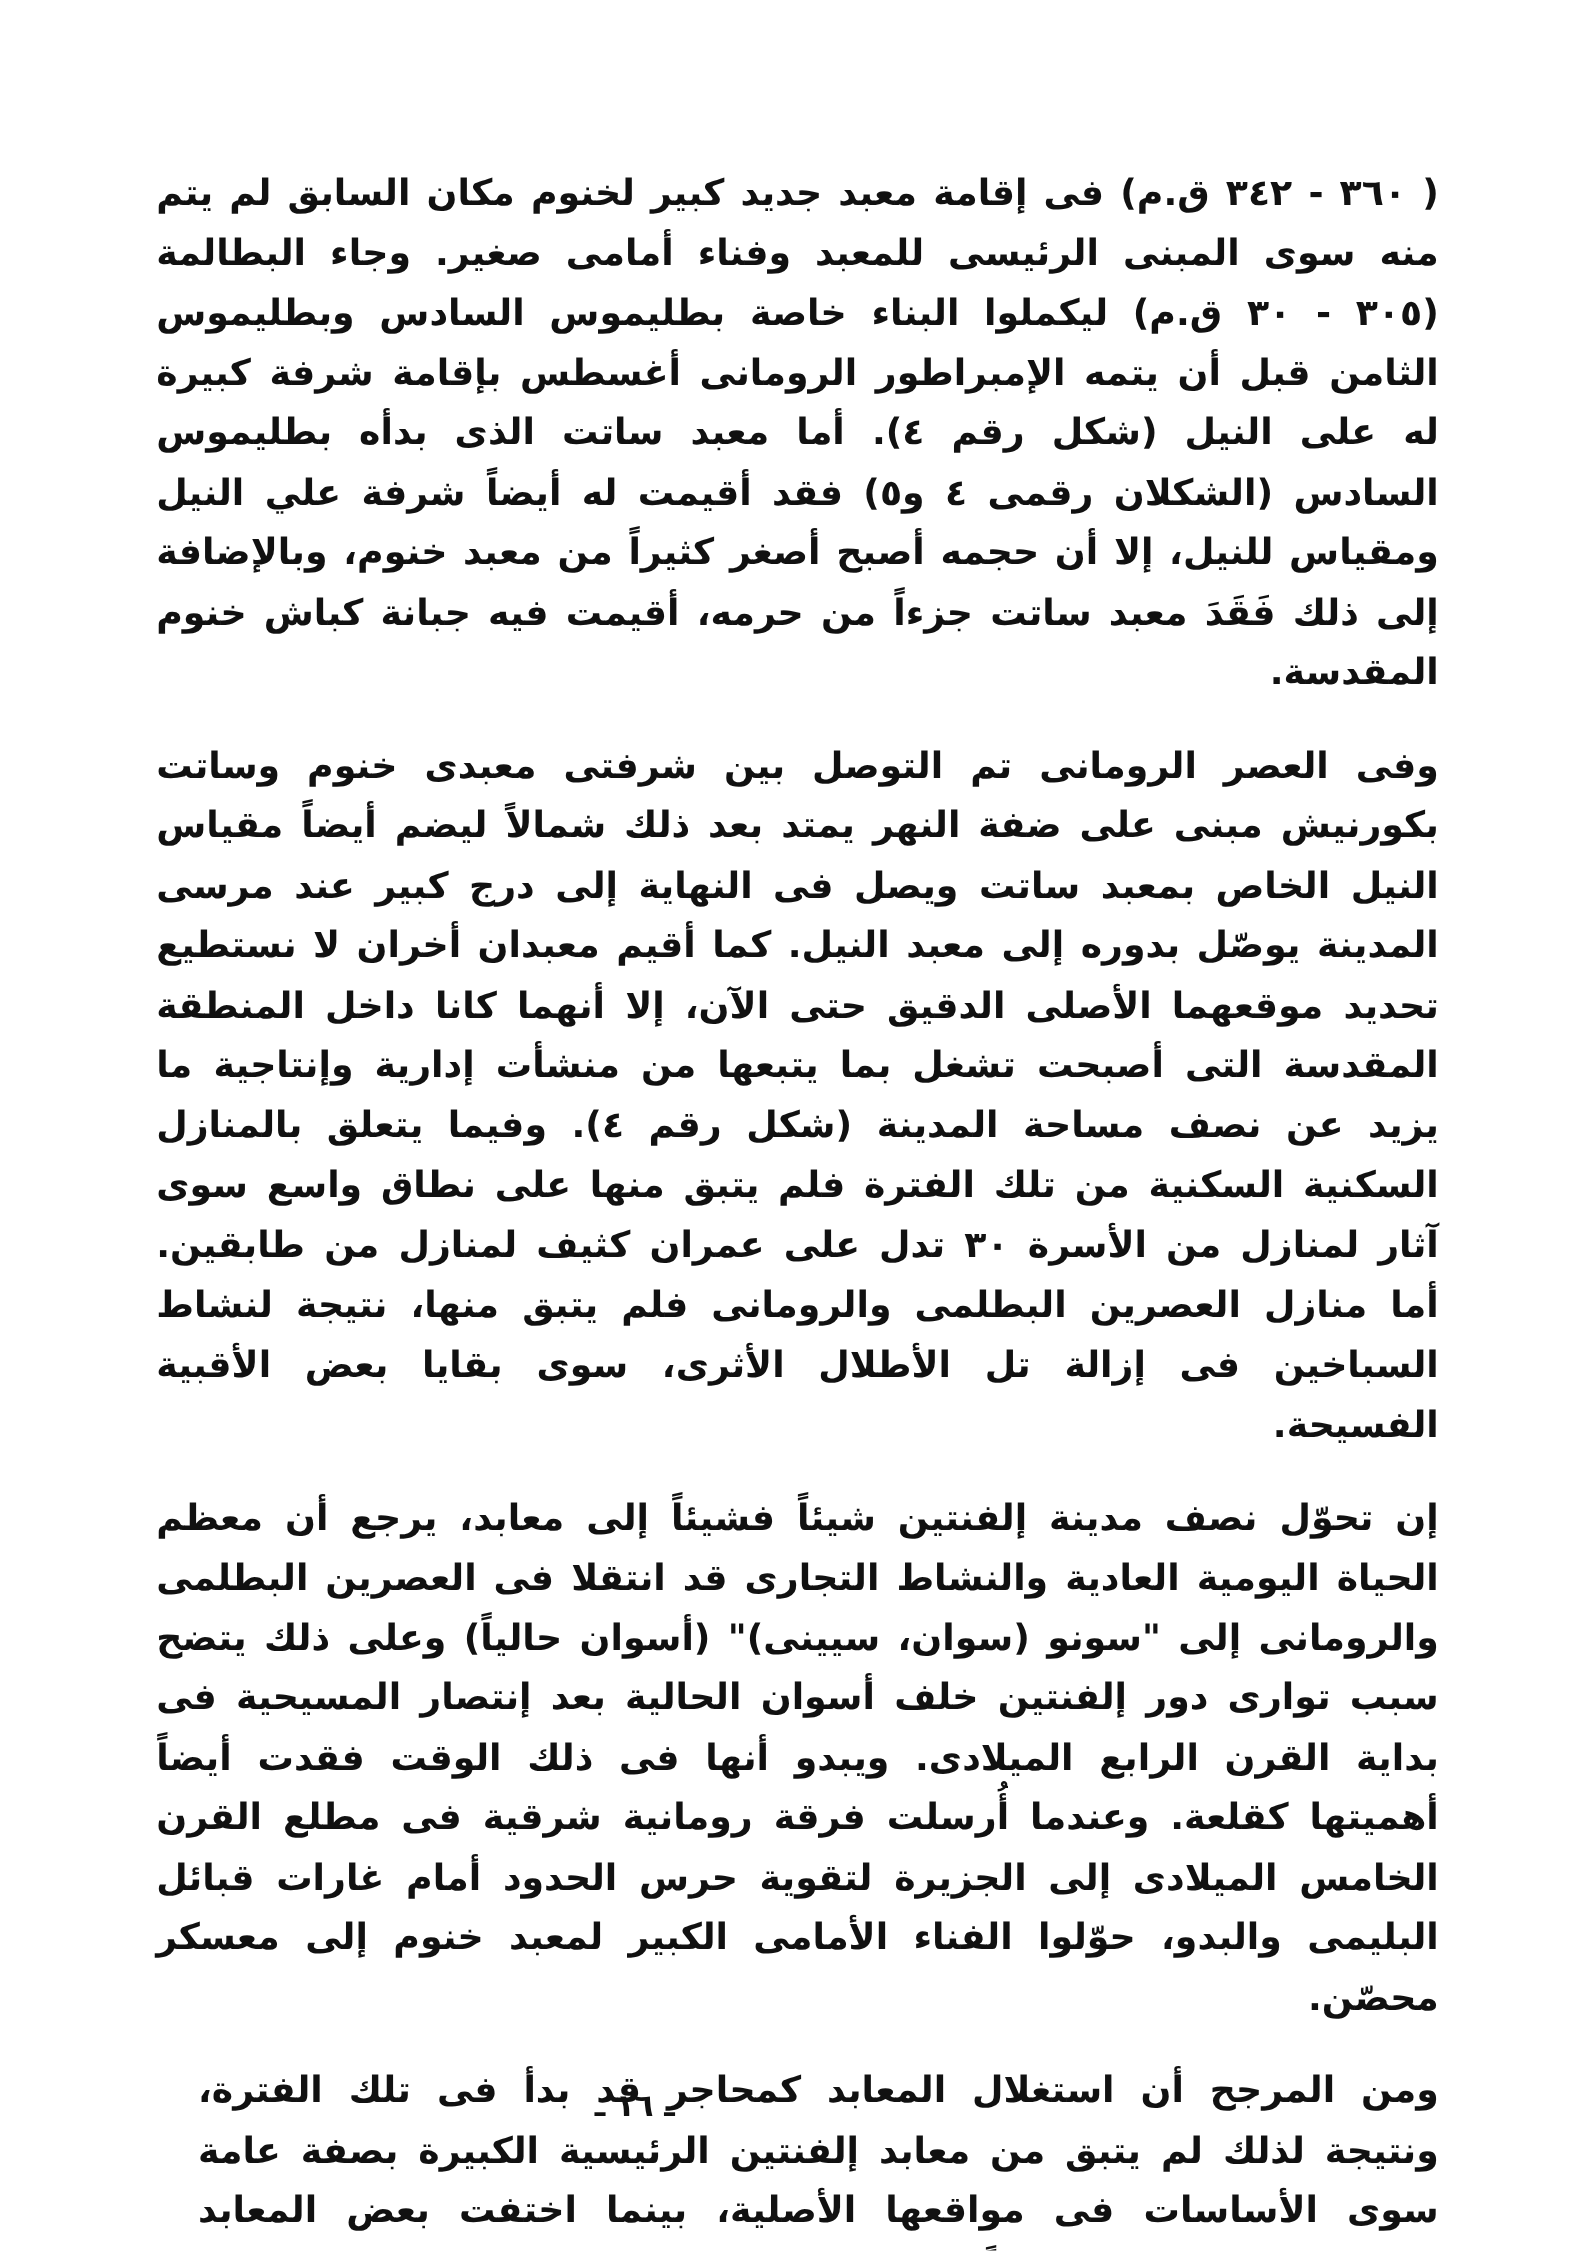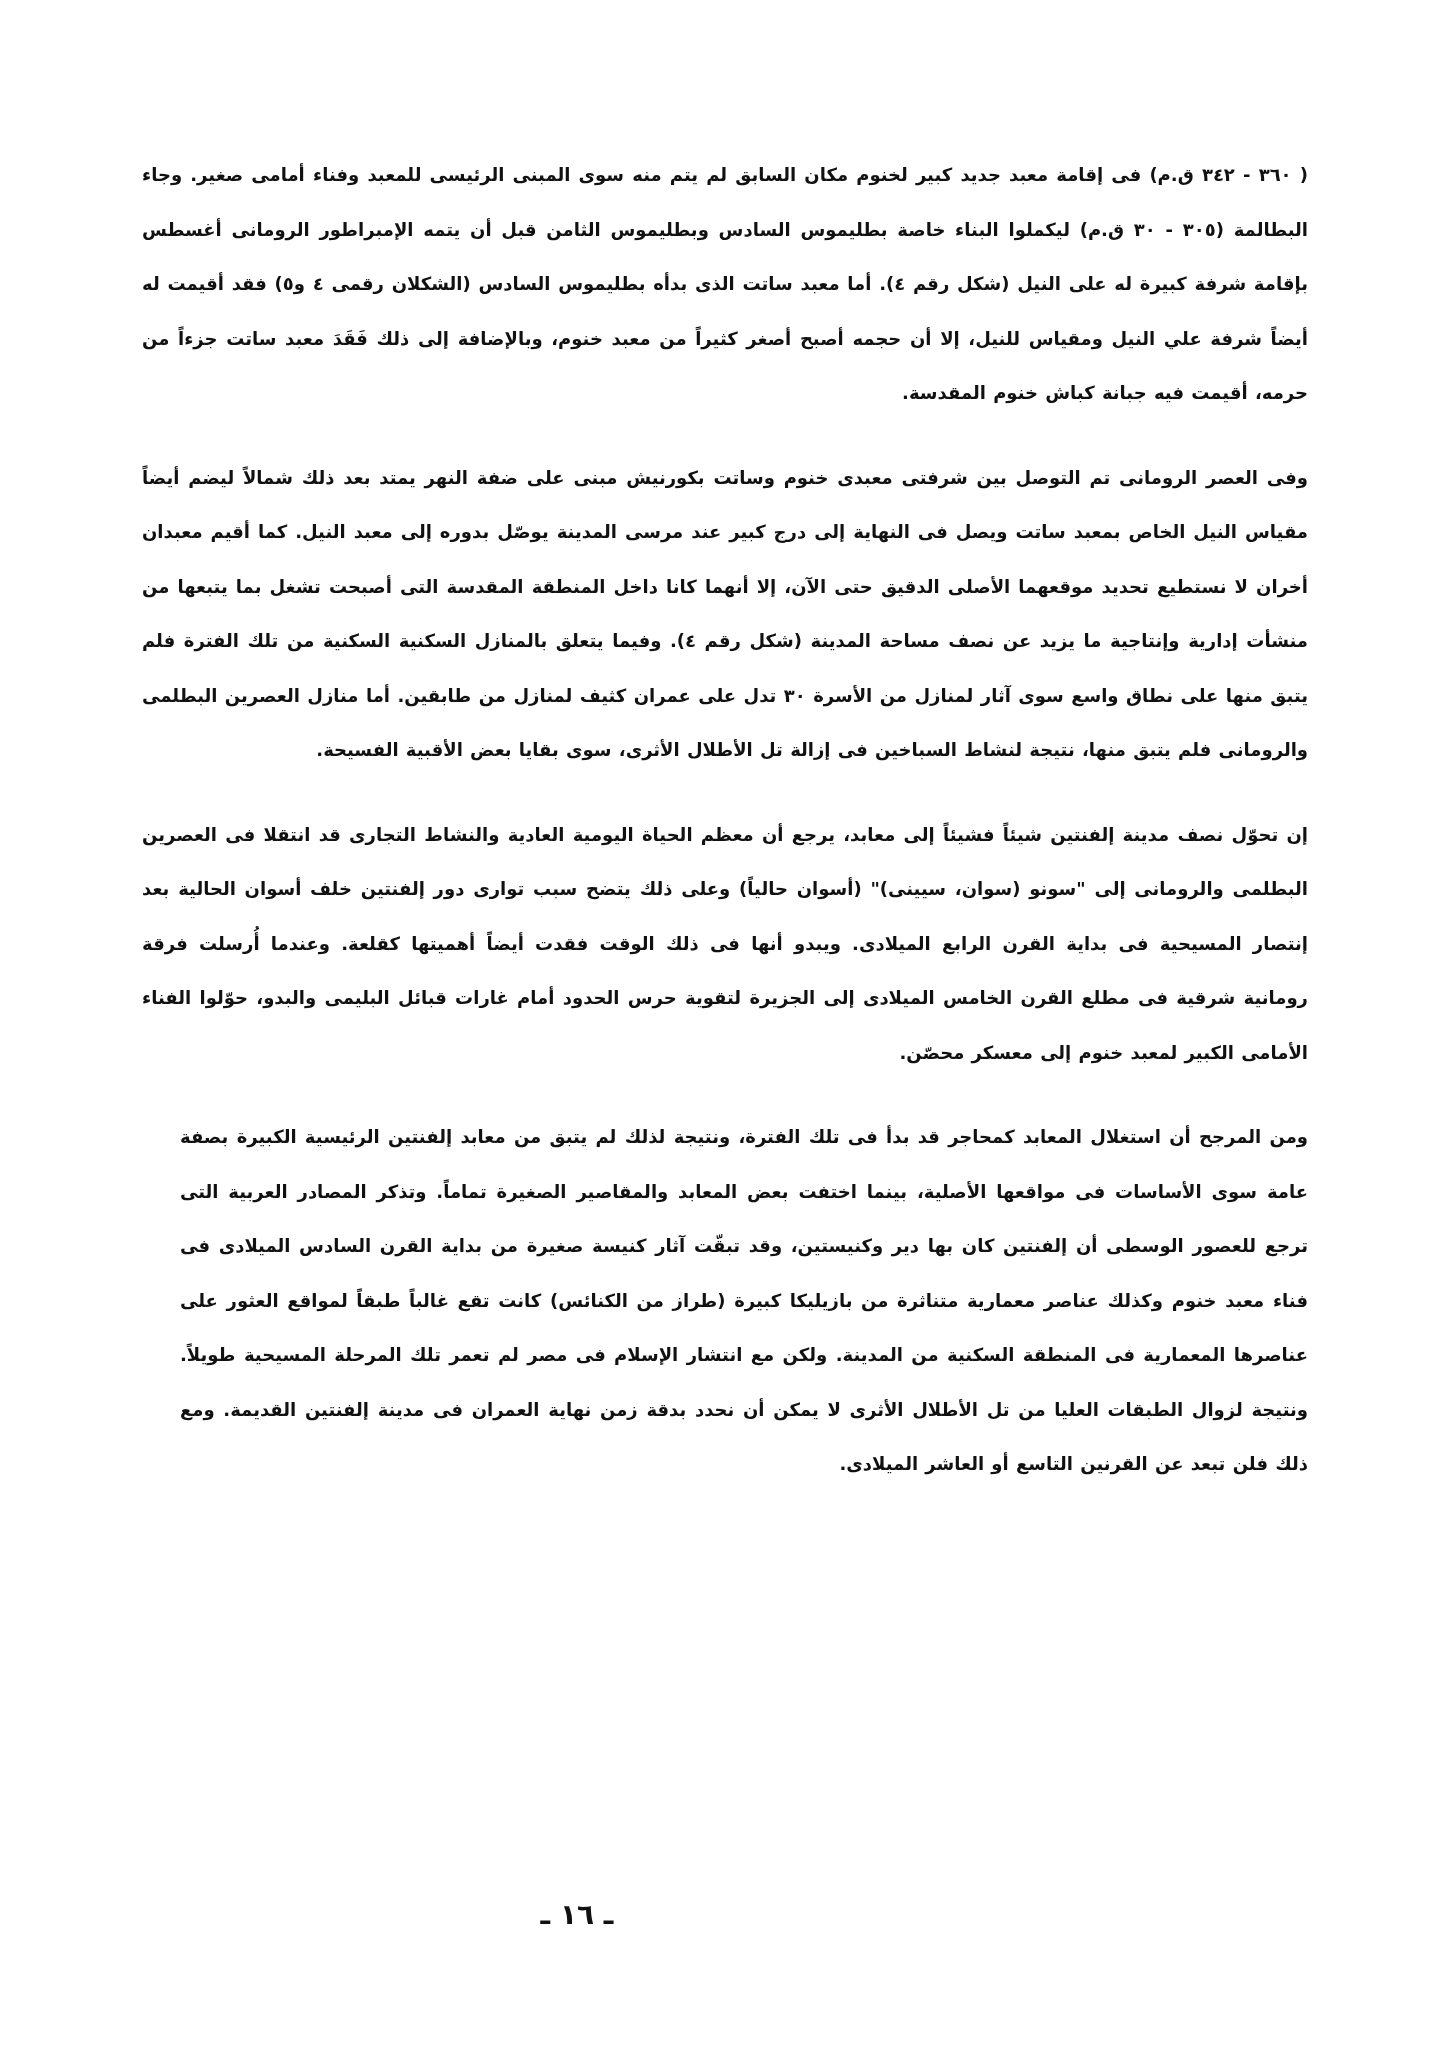--- a/index.html
+++ b/index.html
@@ -17,21 +17,21 @@
     }
     .page {
       position: absolute;
       left: 142px;
       top: 148px;
       width: 1166px;
       direction: rtl;
     }
     .para {
       margin: 0 0 30px 0;
-      font-size: 18px;
+      font-size: 33px;
       line-height: 54.5px;
       text-align: justify;
       text-align-last: right;
       font-weight: bold;
       letter-spacing: 0;
       word-spacing: 1px;
     }
     .para:last-child {
       margin-bottom: 0;
       margin-left: 38px;

